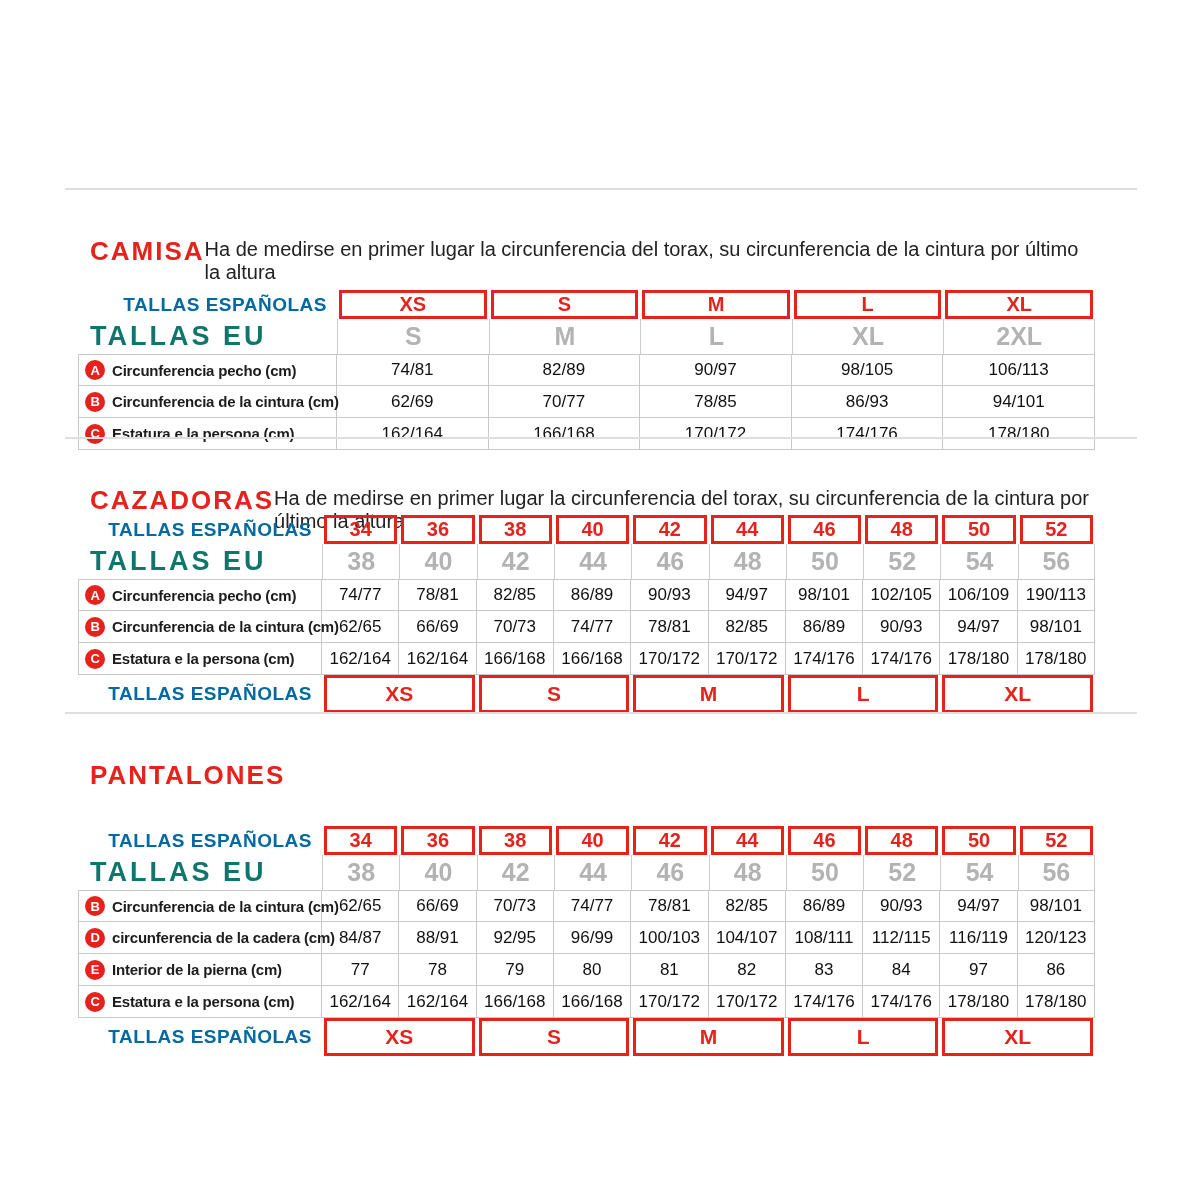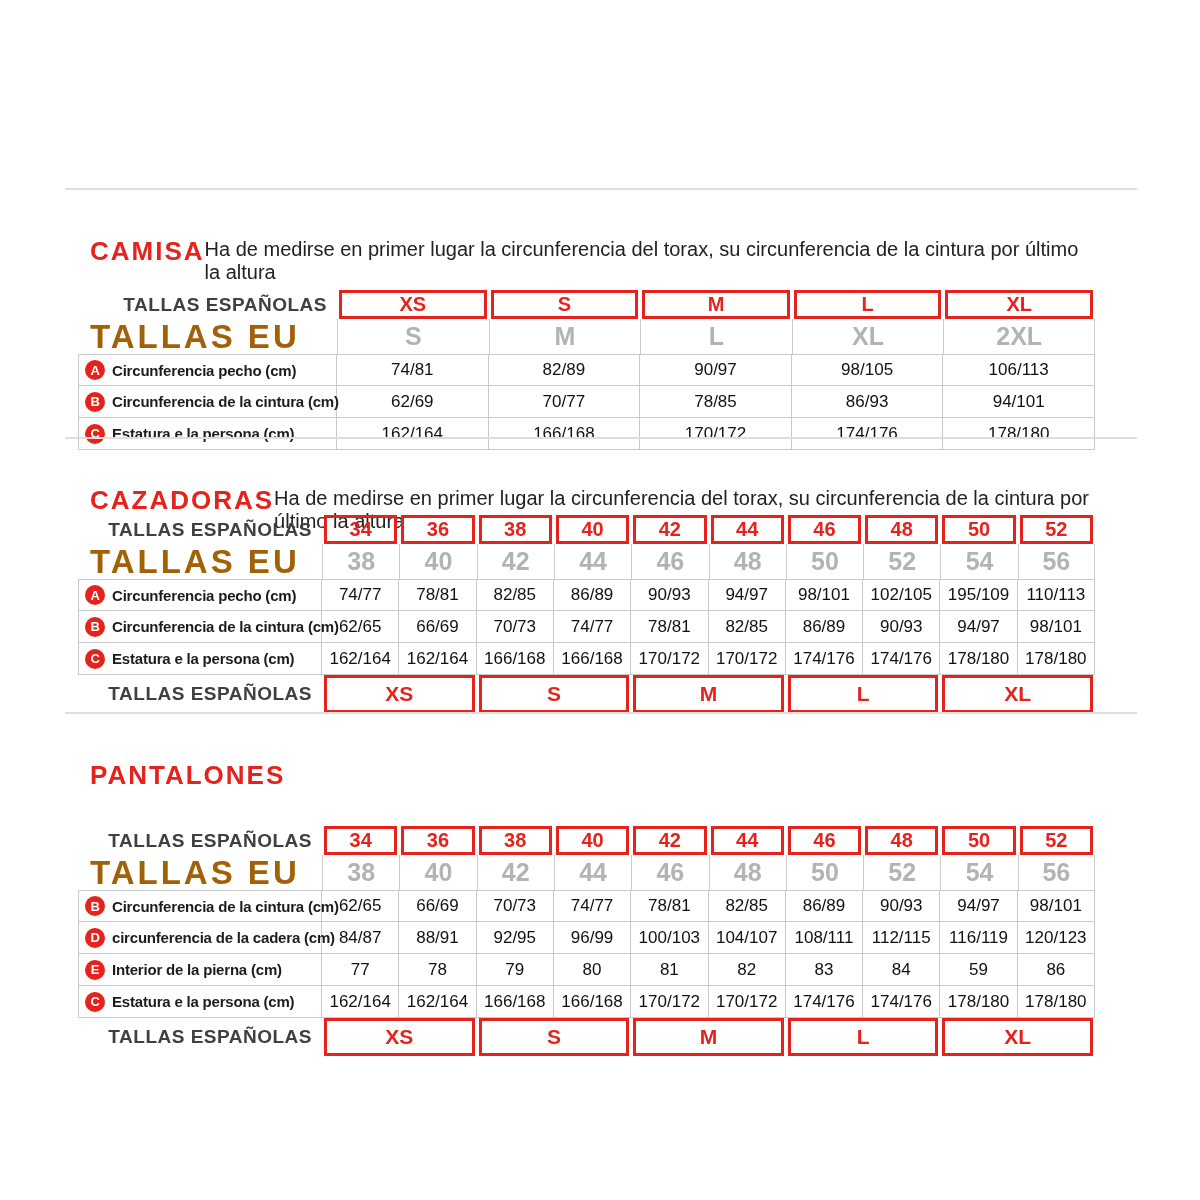--- a/index.html
+++ b/index.html
@@ -10,26 +10,26 @@
 
   .sec-head{display:flex;justify-content:space-between;align-items:flex-start;
             box-sizing:border-box;padding:0 46px 20px 25px;margin-top:48px;}
   #sec0 .sec-head{height:52px;} #sec1 .sec-head{height:28px;} #sec2 .sec-head{height:64px;}
   .sec-title{margin:0;font-size:26px;font-weight:bold;letter-spacing:2px;color:#e5231c;line-height:1;}
   .sec-note{margin:0;font-size:20px;color:#222222;line-height:1.15;}
 
   .sec-table{display:grid;width:1017px;margin-left:13px;}
   .cell{display:flex;align-items:center;justify-content:center;box-sizing:border-box;}
 
-  .label-red{justify-content:flex-end;padding-right:10px;color:#404040;
+  .label-red{justify-content:flex-end;padding-right:10px;color:#0369a1;
              font-weight:bold;font-size:19px;letter-spacing:0.5px;}
   .size-red{height:29px;margin:0 2px;border:3px solid #e5231c;color:#e5231c;
             font-weight:bold;font-size:20px;}
-  .label-eu{justify-content:flex-start;padding-left:12px;color:#a16207;
-            font-weight:bold;font-size:33px;letter-spacing:3px;height:35px;}
+  .label-eu{justify-content:flex-start;padding-left:12px;color:#0f766e;
+            font-weight:bold;font-size:27px;letter-spacing:3px;height:35px;}
   .size-eu{height:35px;color:#b3b3b3;font-weight:bold;font-size:25px;border-left:1px solid #cccccc;}
   .size-eu.last{border-right:1px solid #cccccc;}
 
   .mlabel,.mval{height:32px;border-right:1px solid #c9c9c9;border-bottom:1px solid #c9c9c9;}
   .mlabel{justify-content:flex-start;padding-left:6px;border-left:1px solid #c9c9c9;
           font-size:15px;letter-spacing:-0.2px;color:#1c1c1c;}
   .mtop{border-top:1px solid #c9c9c9;}
   .mval{font-size:17px;color:#111111;}
   .badge{width:20px;height:20px;border-radius:50%;background:#e5231c;color:#ffffff;
          font-weight:bold;font-size:13px;display:flex;align-items:center;justify-content:center;
@@ -126,22 +126,22 @@
           <span class="mlabel-text">Circunferencia pecho (cm)</span>
         </div>
         <div class="cell mval mtop">74/77</div>
         <div class="cell mval mtop">78/81</div>
         <div class="cell mval mtop">82/85</div>
         <div class="cell mval mtop">86/89</div>
         <div class="cell mval mtop">90/93</div>
         <div class="cell mval mtop">94/97</div>
         <div class="cell mval mtop">98/101</div>
         <div class="cell mval mtop">102/105</div>
-        <div class="cell mval mtop">195/109</div>
-        <div class="cell mval mtop">110/113</div>
+        <div class="cell mval mtop">106/109</div>
+        <div class="cell mval mtop">190/113</div>
         <div class="cell mlabel">
           <span class="badge">B</span>
           <span class="mlabel-text">Circunferencia de la cintura (cm)</span>
         </div>
         <div class="cell mval">62/65</div>
         <div class="cell mval">66/69</div>
         <div class="cell mval">70/73</div>
         <div class="cell mval">74/77</div>
         <div class="cell mval">78/81</div>
         <div class="cell mval">82/85</div>
@@ -232,21 +232,21 @@
           <span class="mlabel-text">Interior de la pierna (cm)</span>
         </div>
         <div class="cell mval">77</div>
         <div class="cell mval">78</div>
         <div class="cell mval">79</div>
         <div class="cell mval">80</div>
         <div class="cell mval">81</div>
         <div class="cell mval">82</div>
         <div class="cell mval">83</div>
         <div class="cell mval">84</div>
-        <div class="cell mval">59</div>
+        <div class="cell mval">97</div>
         <div class="cell mval">86</div>
         <div class="cell mlabel">
           <span class="badge">C</span>
           <span class="mlabel-text">Estatura e la persona (cm)</span>
         </div>
         <div class="cell mval">162/164</div>
         <div class="cell mval">162/164</div>
         <div class="cell mval">166/168</div>
         <div class="cell mval">166/168</div>
         <div class="cell mval">170/172</div>

